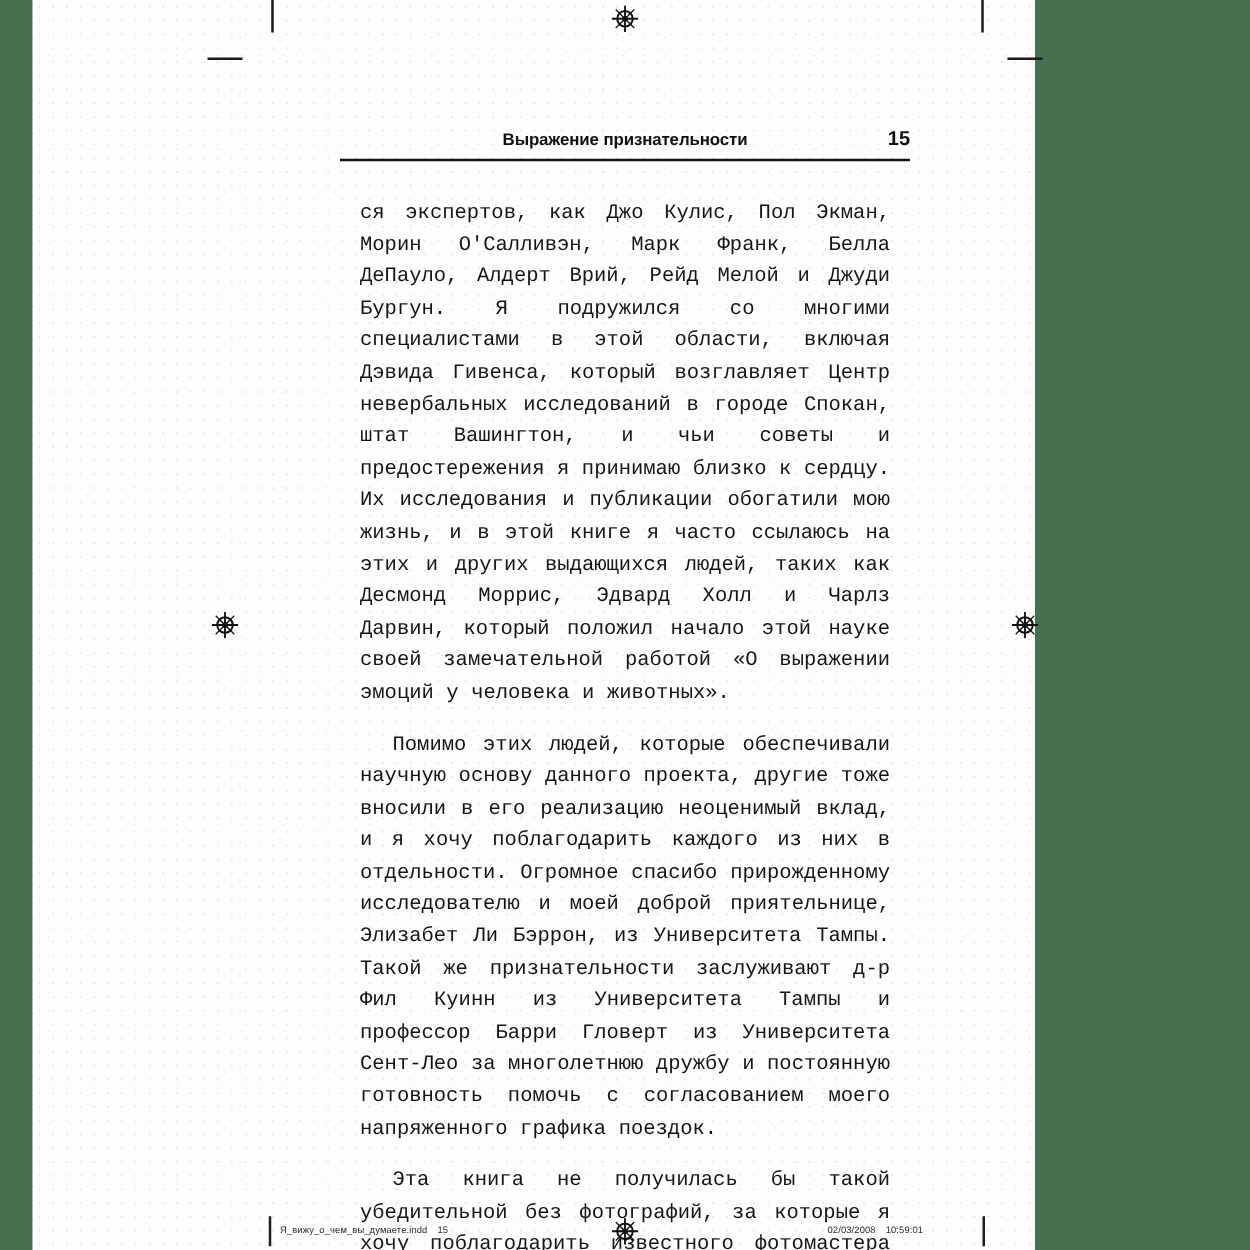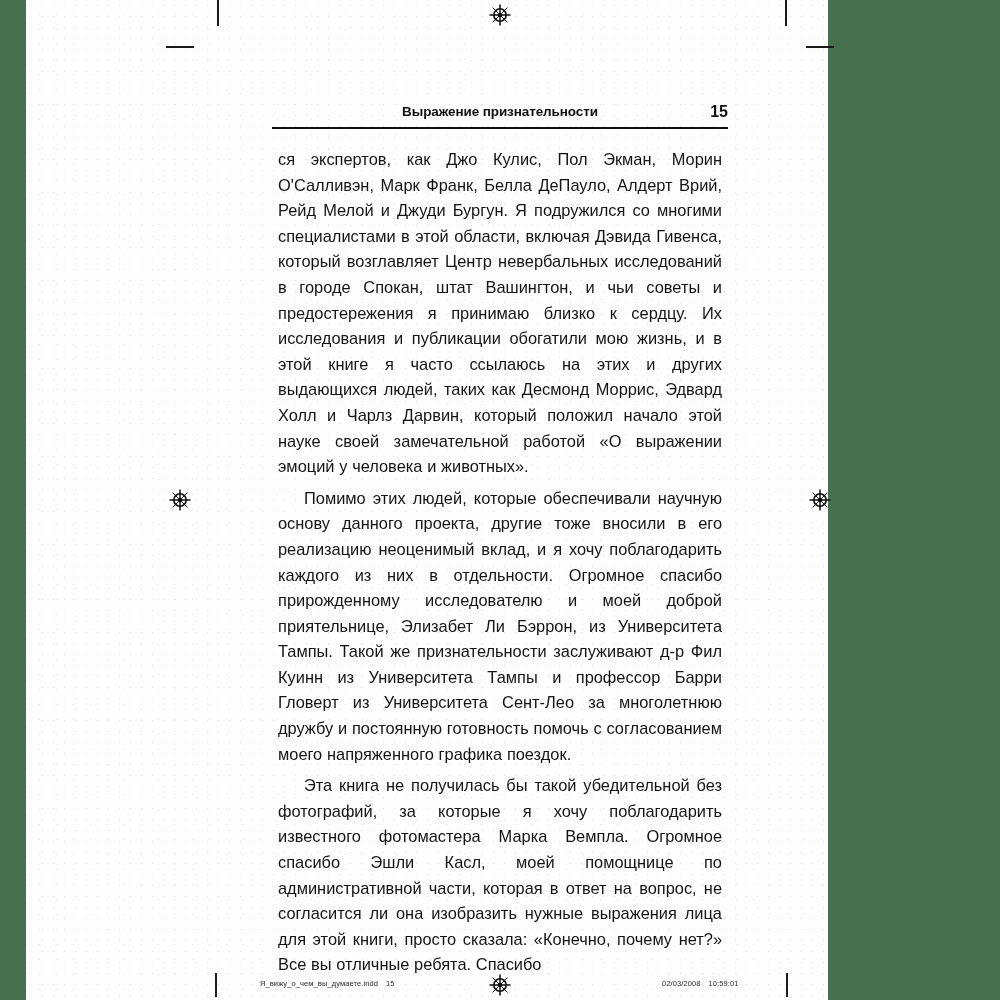--- a/index.html
+++ b/index.html
@@ -103,22 +103,22 @@
   }
 
   
   .textblock {
     position: absolute;
     left: 272px;
     top: 141px;
     width: 456px;
   }
   .para {
-    margin: 6px;
-    font-family: Liberation Sans, sans-serif;
+    margin: 16px;
+    font-family: Liberation Mono, monospace;
     font-size: 16.4px;
     line-height: 25.6px;
     color: #141414;
     text-align: justify;
     text-justify: inter-word;
     -webkit-hyphens: none;
     hyphens: none;
     word-spacing: 0.2px;
   }
   .para + .para { text-indent: 26px; }
@@ -136,21 +136,21 @@
 
   .slug {
     position: absolute;
     top: 979px;
     font-family: "Liberation Sans", "DejaVu Sans", sans-serif;
     font-size: 7.5px;
     color: #2a2a2a;
     white-space: nowrap;
     letter-spacing: 0.1px;
   }
-  .slug-left  { left: 224px; margin-left: 36px; }
+  .slug-left  { left: 224px; }
   .slug-right { left: 662px; }
   .slug .sep { display: inline-block; width: 8px; }
 </style>
 </head>
 <body>
 
 <div id="canvas">
 
   <div class="bleed-band bleed-left"></div>
   <div class="bleed-band bleed-right"></div>

